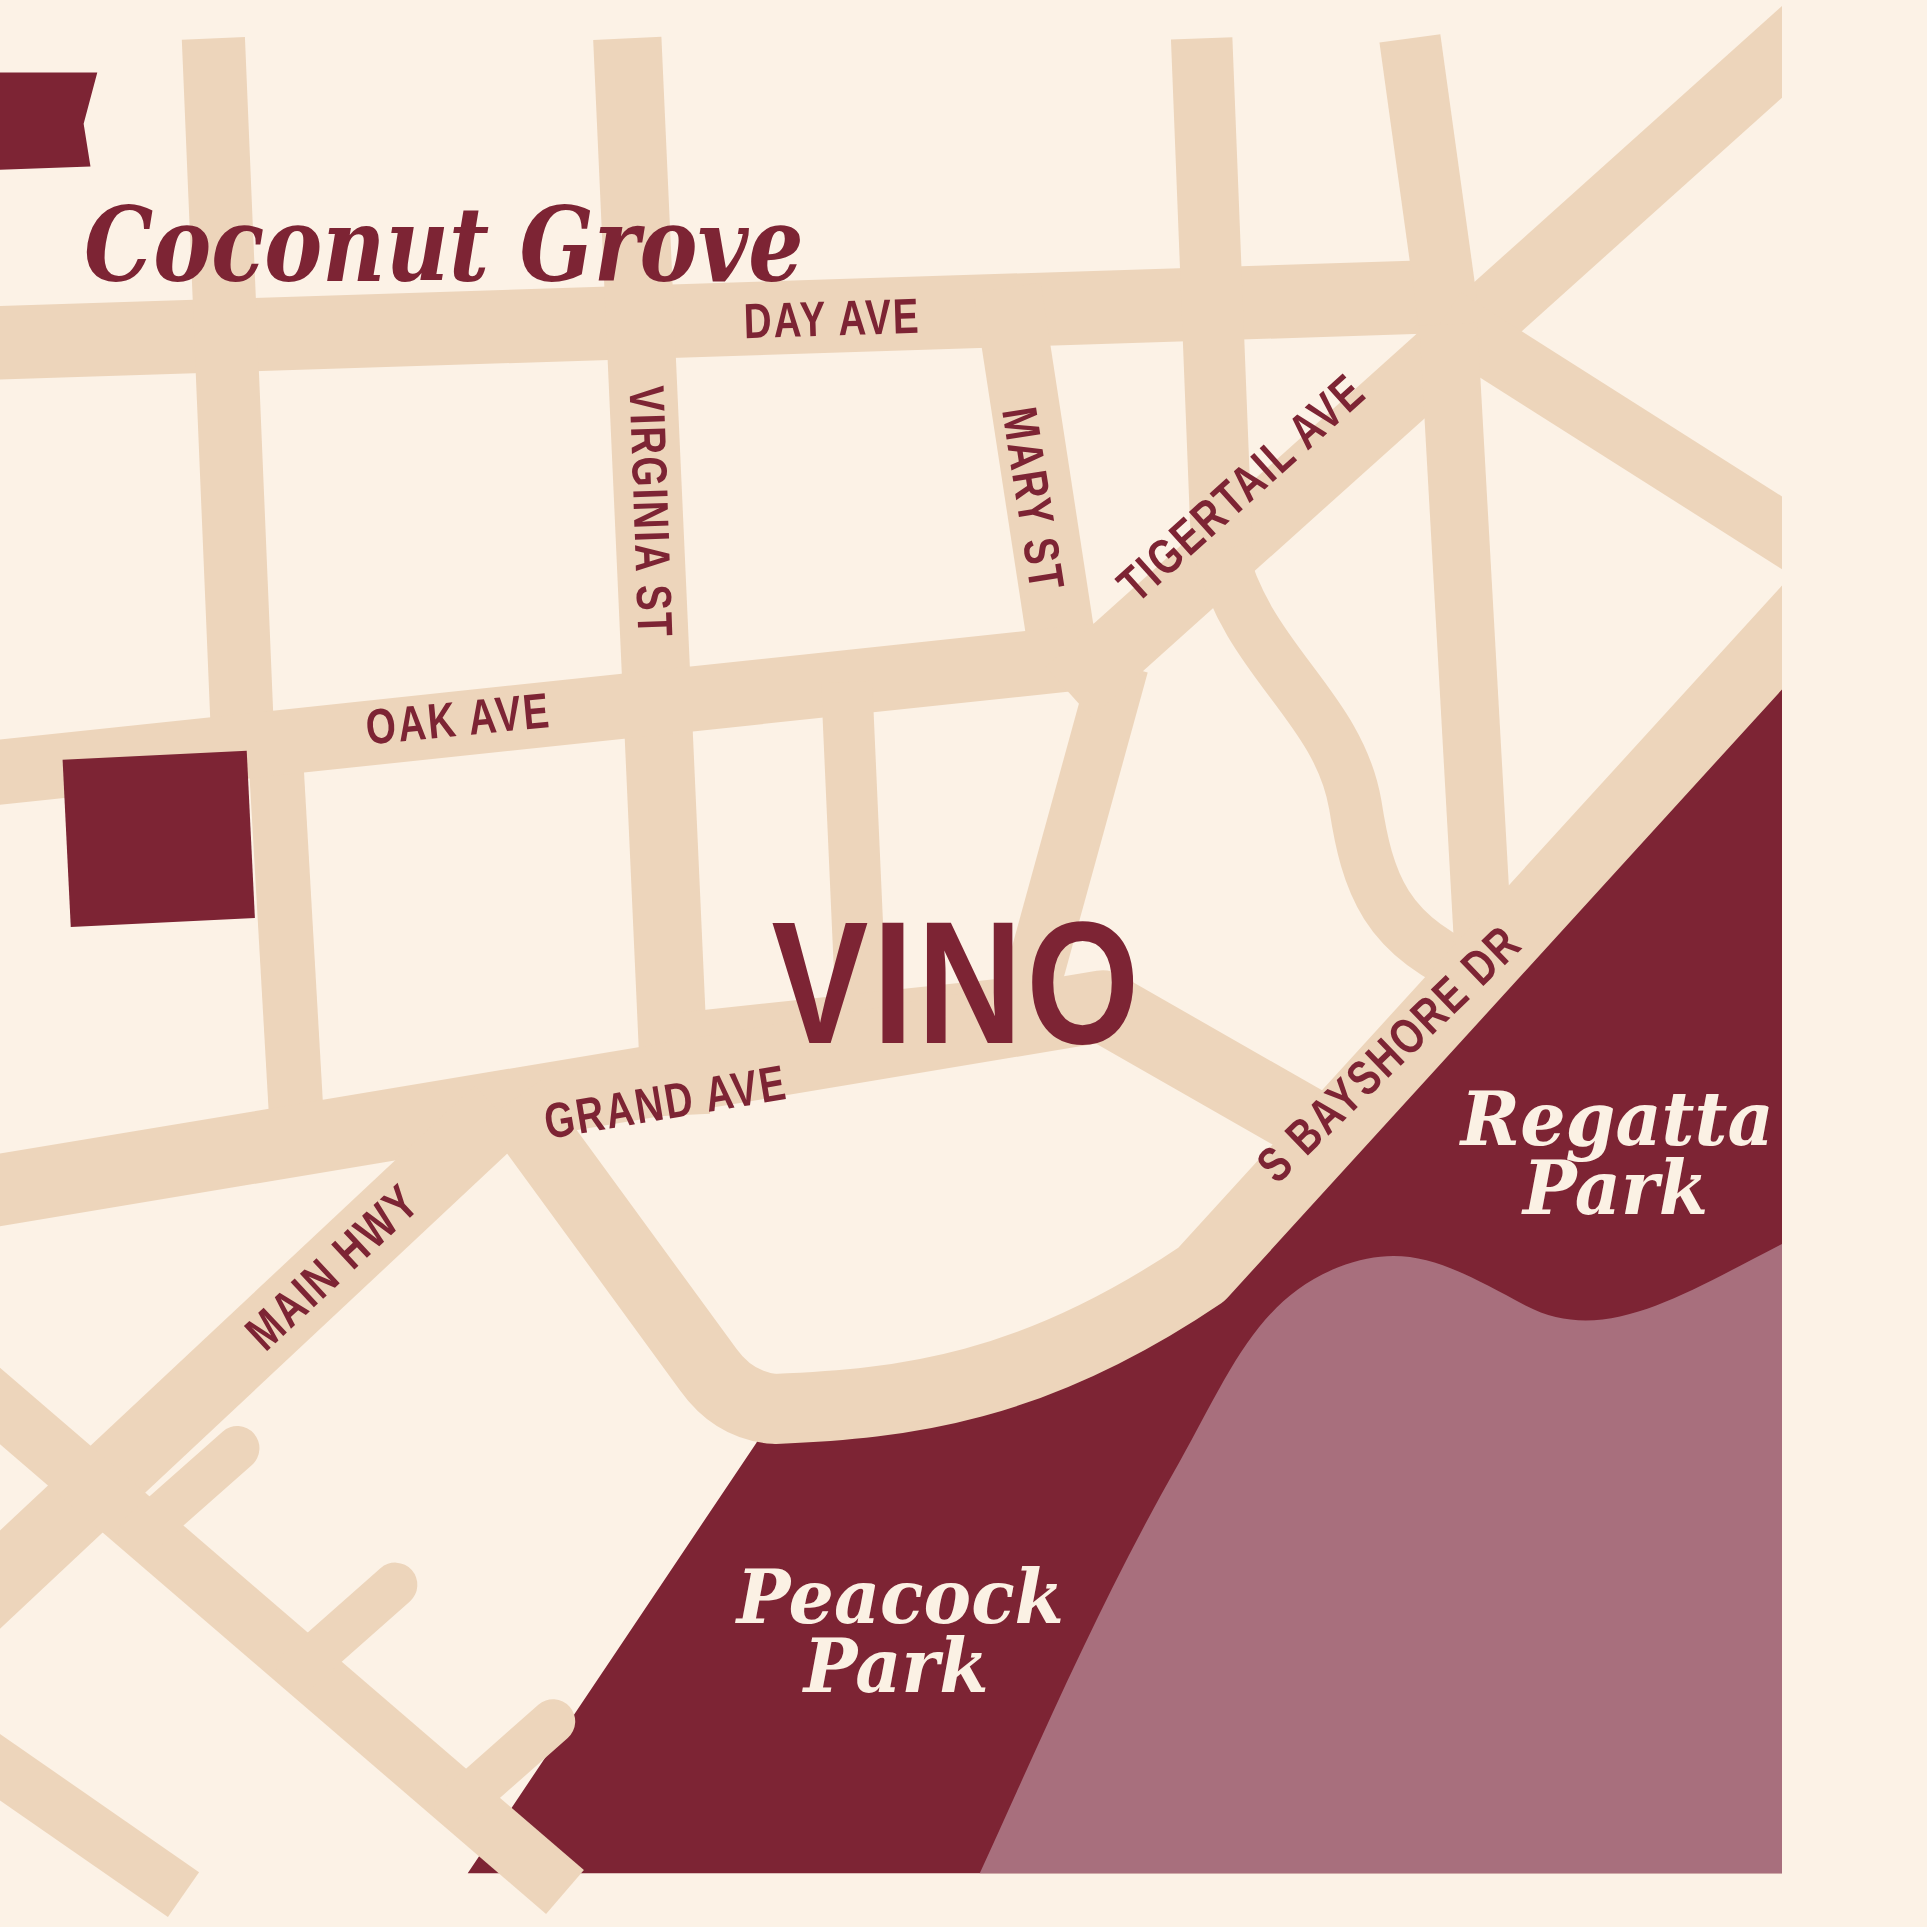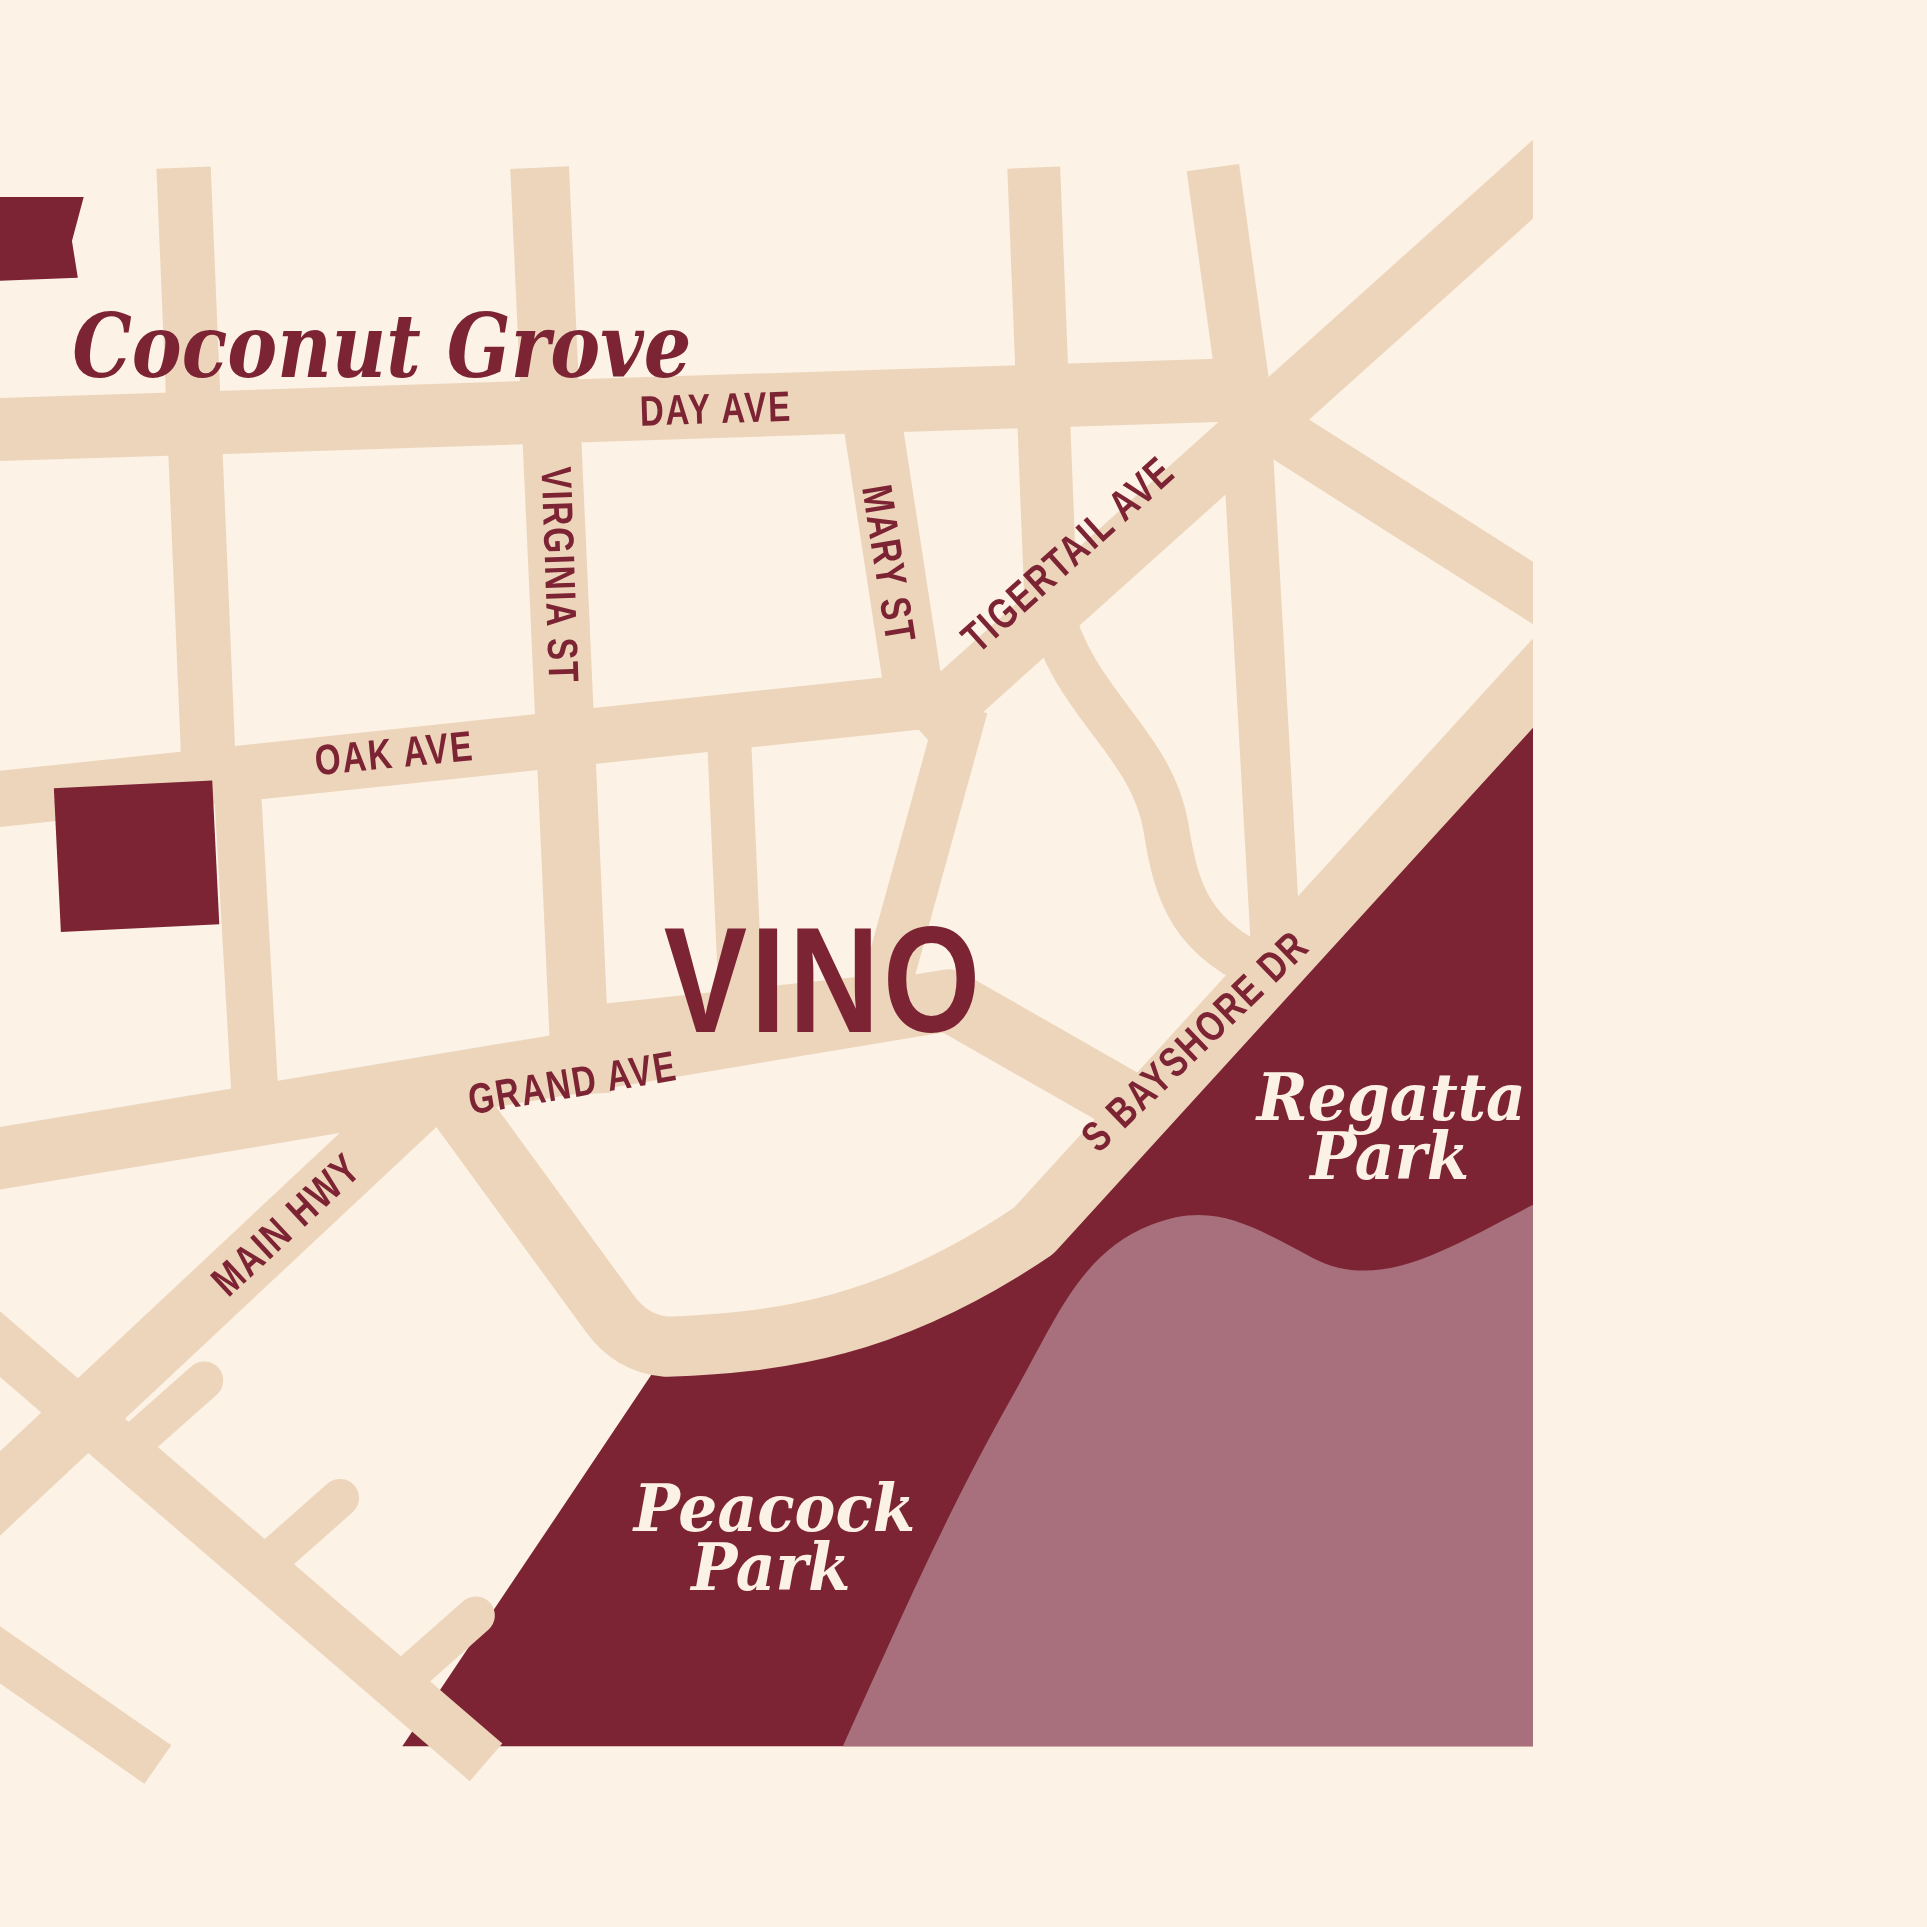--- a/index.html
+++ b/index.html
@@ -1,20 +1,20 @@
 <!DOCTYPE html>
 <html style="--bg: #FCF2E6; --road: #EDD5BB; --park: #7D2434; --water: #A86F7D; --ink: #7D2434; --cream: #FBF1E4;font-size:14.8px"><head>
 <meta charset="utf-8">
 <style>
   :root{
     --bg:#FCF2E6; --road:#EDD5BB; --park:#7D2434; --water:#A86F7D;
     --ink:#7D2434; --cream:#FBF1E4;
   }
   html,body{margin:0;padding:0;background:var(--bg);}
-  .map-wrap{width:1533px;height:1927px;overflow:hidden;position:relative;}
+  .map-wrap{width:1782px;height:1927px;overflow:hidden;position:relative;}
   svg{display:block;width:100%;height:100%;}
   .road{stroke:var(--road);fill:none;stroke-linecap:butt;}
   .road.roundcap{stroke-linecap:round;}
   .road.roundjoin{stroke-linejoin:round;}
   .parkfill{fill:var(--park);stroke:none;}
   .waterfill{fill:var(--water);stroke:none;}
   .blockfill{fill:var(--park);stroke:none;}
   .street-label{
     font-family:"Liberation Sans",sans-serif;
     font-weight:bold;

